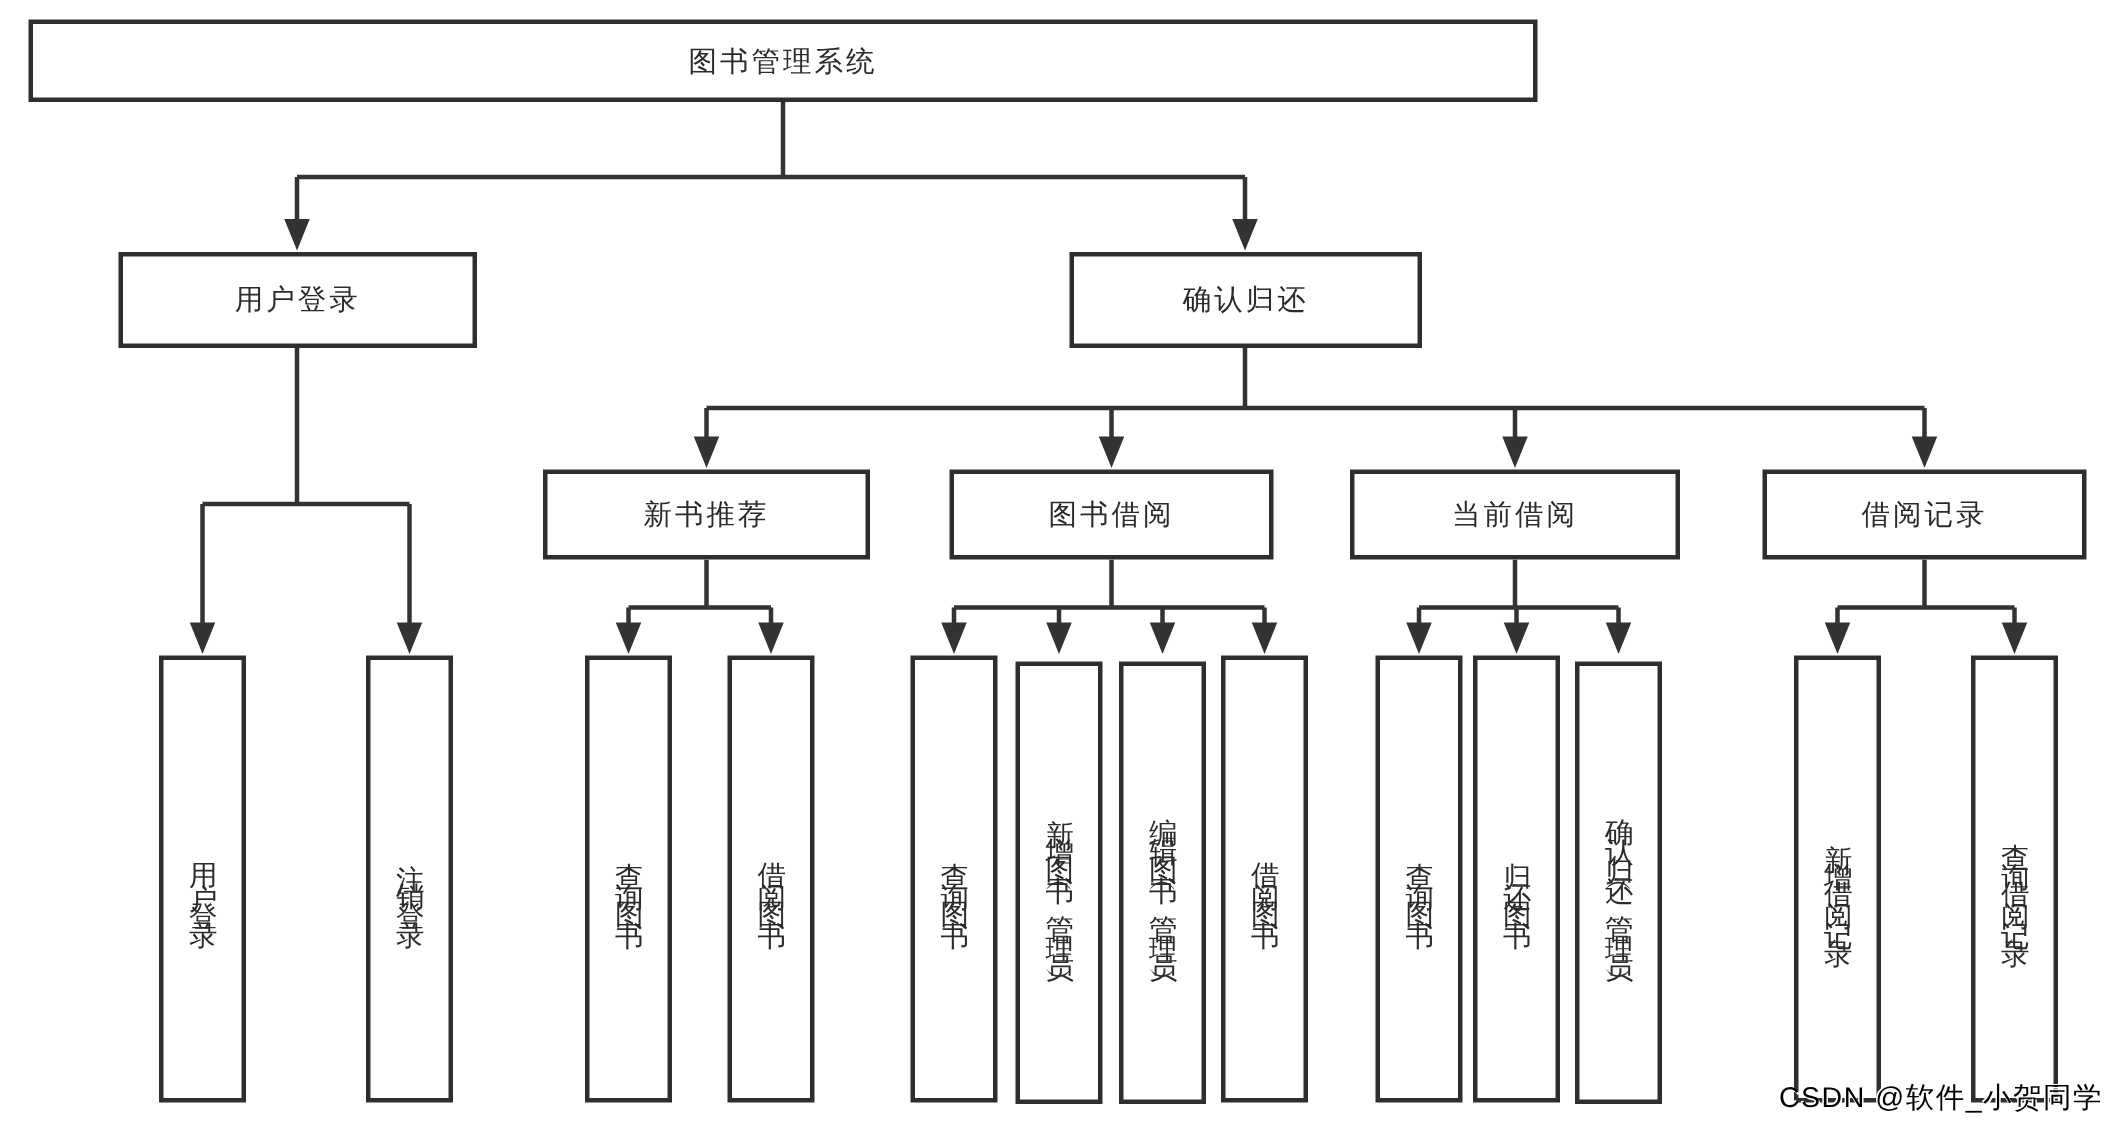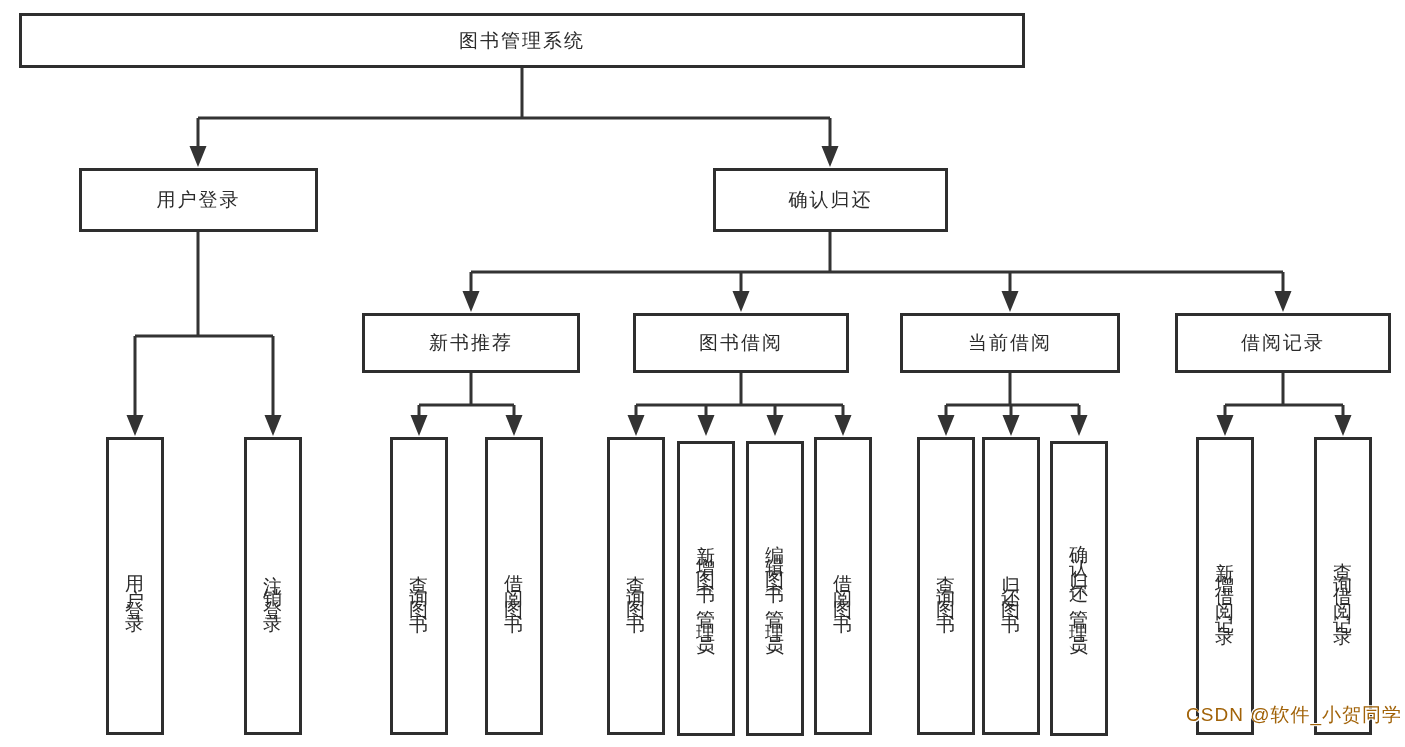--- a/index.html
+++ b/index.html
@@ -48,23 +48,23 @@
     font-size: 19px;
     letter-spacing: 13px;
     color: #2b2b2b;
     white-space: nowrap;
     line-height: 1;
   }
   .leaf.offset { top: 441px; height: 295px; }
   #watermark {
     position: absolute;
     right: 3px;
-    bottom: 19px;
+    bottom: 2px;
     font-size: 19px;
-    color: #a16207;
+    color: #000000;
     letter-spacing: 1px;
     white-space: nowrap;
     text-shadow: 1px 1px 0 #ffffff, -1px -1px 0 #ffffff;
     z-index: 5;
   }
 </style>
 </head>
 <body>
 
 <div id="canvas">

